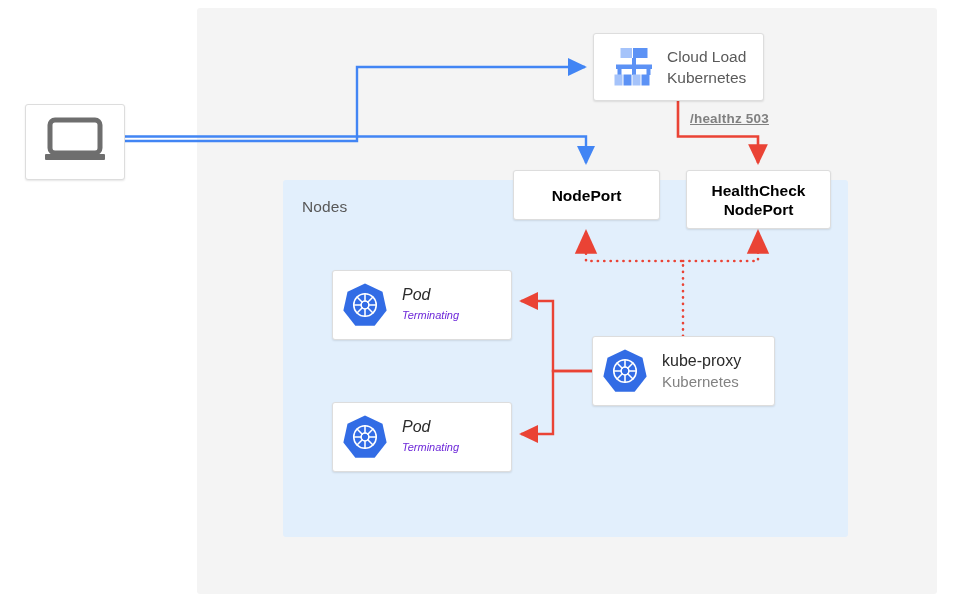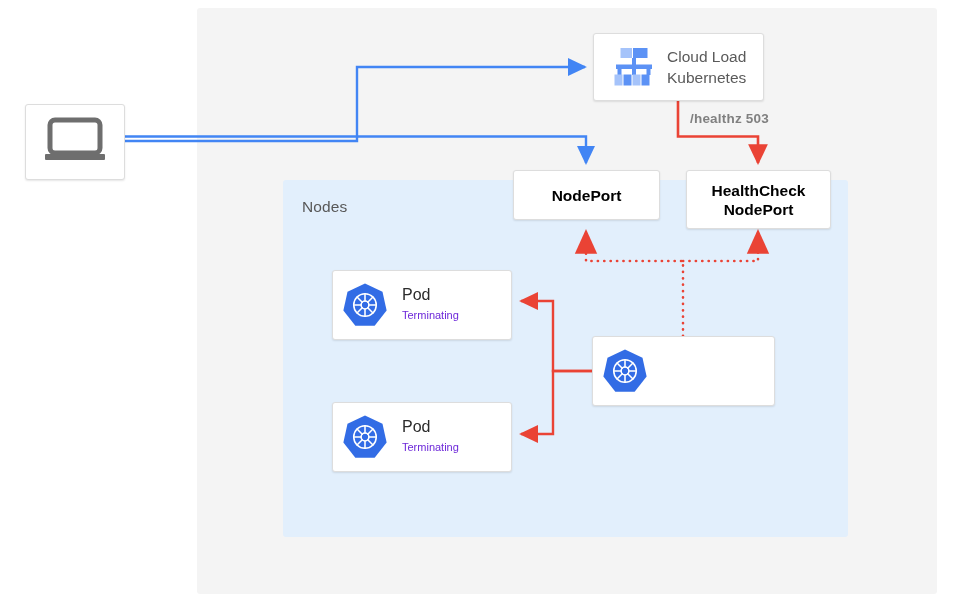--- a/index.html
+++ b/index.html
@@ -94,20 +94,21 @@
     text-align: center;
     line-height: 19px;
   }
 
   
   .pod-box {
     left: 332px;
     width: 180px; height: 70px;
     display: flex; align-items: center;
     padding-left: 9px;
+    font-style: italic;
   }
   .pod-box.pod1 { top: 270px; }
   .pod-box.pod2 { top: 402px; }
   .k8s-icon { width: 46px; height: 46px; flex: 0 0 auto; }
   .pod-text { margin-left: 14px; }
   .pod-title {
     font-size: 16px;
     color: #2b2b2b;
     line-height: 20px;
   }
@@ -136,20 +137,21 @@
     line-height: 21px;
   }
 
   
   .healthz-label {
     left: 690px; top: 111px;
     font-size: 13.5px;
     font-weight: bold;
     color: #808080;
     letter-spacing: .2px;
+    text-decoration: underline;
   }
 
   
   #wires {
     left: 0; top: 0;
     width: 953px; height: 612px;
     pointer-events: none;
   }
 </style>
 </head>
@@ -309,15 +311,19 @@
           <line x1="50" y1="58.5" x2="50" y2="74.5"></line>
           <line x1="25.5" y1="50" x2="41.5" y2="50"></line>
           <line x1="58.5" y1="50" x2="74.5" y2="50"></line>
           <line x1="32.7" y1="32.7" x2="44" y2="44"></line>
           <line x1="56" y1="56" x2="67.3" y2="67.3"></line>
           <line x1="67.3" y1="32.7" x2="56" y2="44"></line>
           <line x1="44" y1="56" x2="32.7" y2="67.3"></line>
         </g>
       </svg>
     </span>
+    <div class="kp-text">
+      <div class="kp-title">kube-proxy</div>
+      <div class="kp-sub">Kubernetes</div>
+    </div>
   </div>
 
 </div>
 
 </body></html>

